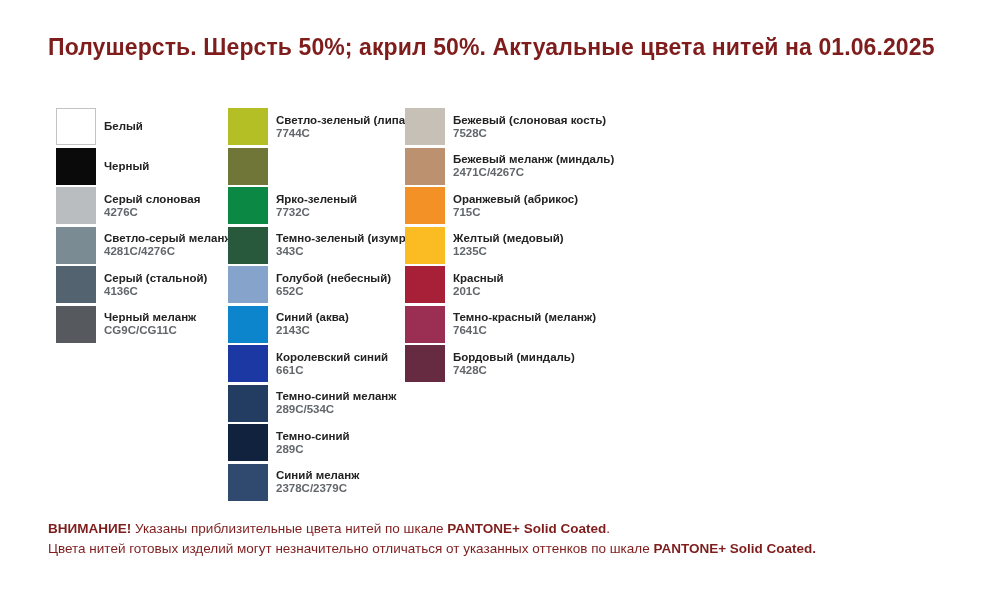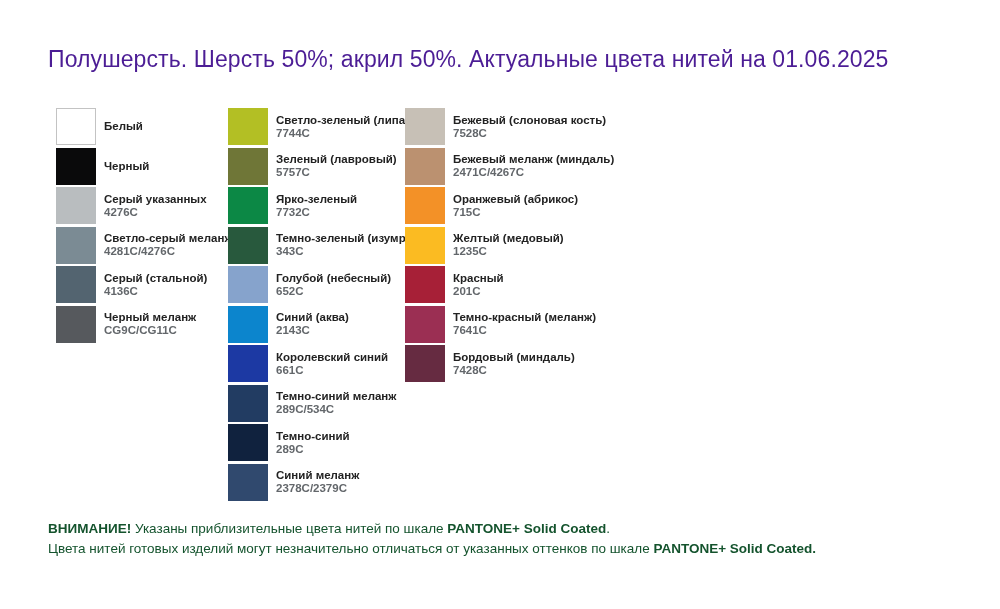--- a/index.html
+++ b/index.html
@@ -11,25 +11,25 @@
     position: relative;
     width: 1000px;
     height: 609px;
     background: #ffffff;
     font-family: "Liberation Sans", sans-serif;
     overflow: hidden;
   }
   .title {
     position: absolute;
     left: 48px;
-    top: 46px;
+    top: 34px;
     margin: 0;
     font-size: 23px;
-    font-weight: 400;
-    color: #4c1d95;
+    font-weight: 700;
+    color: #7f1d1d;
     letter-spacing: 0.1px;
     white-space: nowrap;
   }
   .column {
     position: absolute;
     top: 108px;
     display: flex;
     flex-direction: column;
   }
   .col-1 { left: 48px; padding-left: 8px; }
@@ -67,21 +67,21 @@
     font-size: 11.5px;
     font-weight: 700;
     color: #63676b;
     line-height: 13px;
     white-space: nowrap;
   }
   .footer {
     position: absolute;
     left: 48px;
     top: 519px;
-    color: #14532d;
+    color: #7f1d1d;
   }
   .footer-line {
     margin: 0;
     font-size: 13.5px;
     line-height: 20px;
     white-space: nowrap;
   }
   .footer-line .b { font-weight: 700; }
 </style>
 </head>
@@ -105,21 +105,21 @@
     <div class="labels">
       <div class="cname">Черный</div>
 
     </div>
   </div>
 
 
   <div class="row">
     <div class="swatch" style="background: rgb(185, 189, 191);"></div>
     <div class="labels">
-      <div class="cname">Серый указанных</div>
+      <div class="cname">Серый слоновая</div>
       <div class="ccode">4276C</div>
     </div>
   </div>
 
   <div class="row">
     <div class="swatch" style="background: rgb(123, 139, 148);"></div>
     <div class="labels">
       <div class="cname">Светло-серый меланж</div>
       <div class="ccode">4281C/4276C</div>
     </div>
@@ -145,24 +145,20 @@
   <div class="row">
     <div class="swatch" style="background: rgb(179, 191, 36);"></div>
     <div class="labels">
       <div class="cname">Светло-зеленый (липа)</div>
       <div class="ccode">7744C</div>
     </div>
   </div>
 
   <div class="row">
     <div class="swatch" style="background: rgb(111, 118, 55);"></div>
-    <div class="labels">
-      <div class="cname">Зеленый (лавровый)</div>
-      <div class="ccode">5757C</div>
-    </div>
   </div>
 
   <div class="row">
     <div class="swatch" style="background: rgb(12, 136, 69);"></div>
     <div class="labels">
       <div class="cname">Ярко-зеленый</div>
       <div class="ccode">7732C</div>
     </div>
   </div>
 

